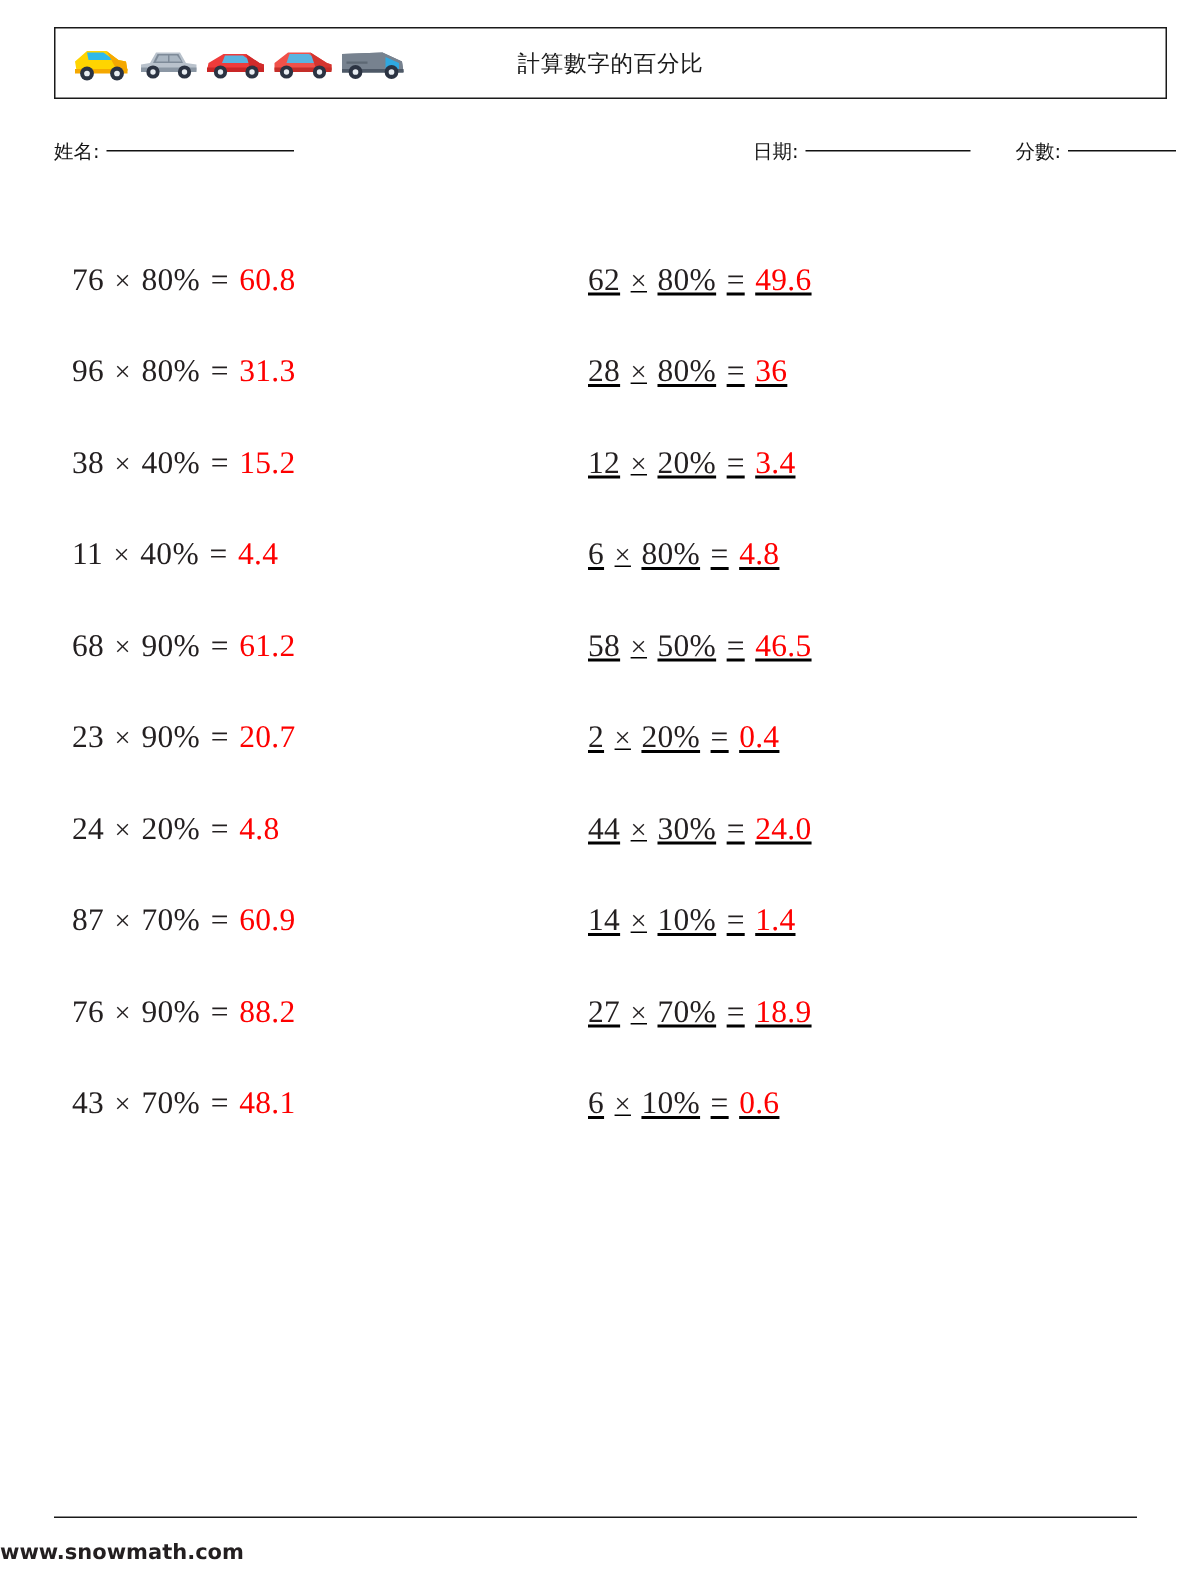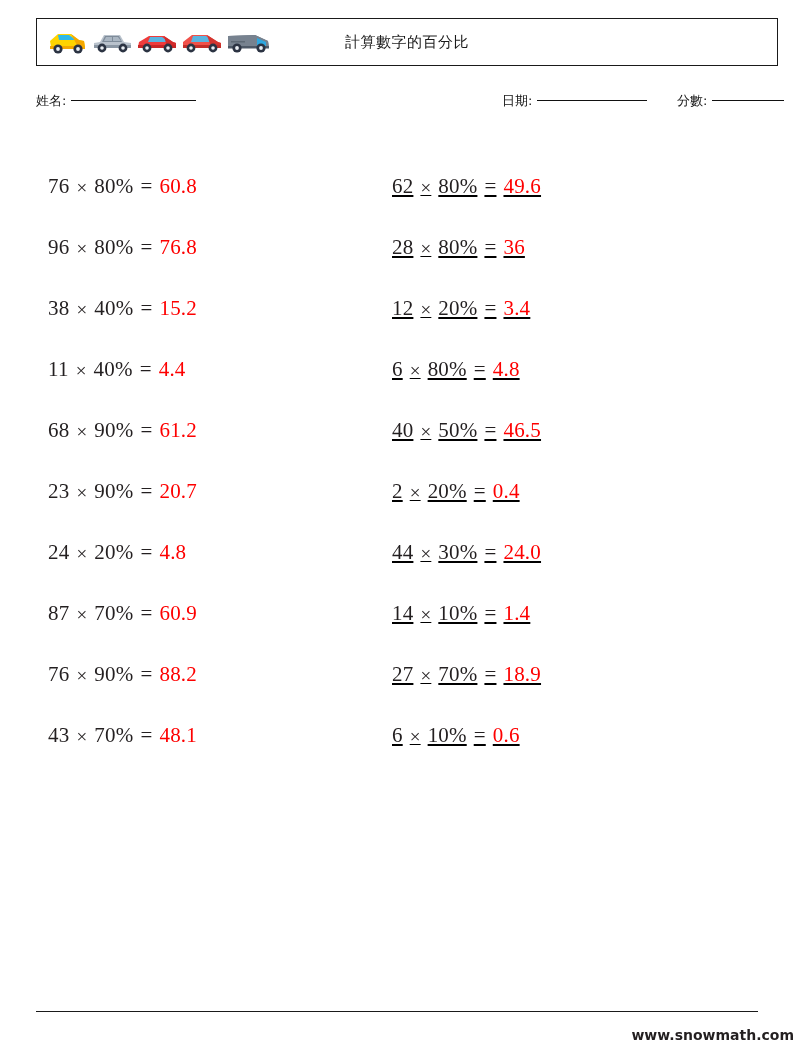--- a/index.html
+++ b/index.html
@@ -120,21 +120,21 @@
     top: 1011px;
     width: 722px;
     height: 0;
     border-top: 1.8px solid #1a1a1a;
   }
   .footer-url {
     position: absolute;
     left: 0;
     top: 1027px;
     width: 794px;
-    text-align: right;
+    text-align: left;
     font-family: "DejaVu Sans", "Liberation Sans", sans-serif;
     font-size: 14px;
     font-weight: bold;
     color: #231f20;
   }
 </style>
 </head>
 <body>
 
 <div class="header-box">
@@ -229,21 +229,21 @@
         <span class="p-times">×</span>
         <span class="p-percent">80%</span>
         <span class="p-equals">=</span>
         <span class="p-answer">60.8</span>
       </div>
       <div class="problem-row">
         <span class="p-operand">96</span>
         <span class="p-times">×</span>
         <span class="p-percent">80%</span>
         <span class="p-equals">=</span>
-        <span class="p-answer">76.8</span>
+        <span class="p-answer">31.3</span>
       </div>
       <div class="problem-row">
         <span class="p-operand">38</span>
         <span class="p-times">×</span>
         <span class="p-percent">40%</span>
         <span class="p-equals">=</span>
         <span class="p-answer">15.2</span>
       </div>
       <div class="problem-row">
         <span class="p-operand">11</span>
@@ -318,21 +318,21 @@
         <span class="p-answer">3.4</span>
       </div>
       <div class="problem-row">
         <span class="p-operand">6</span>
         <span class="p-times">×</span>
         <span class="p-percent">80%</span>
         <span class="p-equals">=</span>
         <span class="p-answer">4.8</span>
       </div>
       <div class="problem-row">
-        <span class="p-operand">40</span>
+        <span class="p-operand">58</span>
         <span class="p-times">×</span>
         <span class="p-percent">50%</span>
         <span class="p-equals">=</span>
         <span class="p-answer">46.5</span>
       </div>
       <div class="problem-row">
         <span class="p-operand">2</span>
         <span class="p-times">×</span>
         <span class="p-percent">20%</span>
         <span class="p-equals">=</span>

